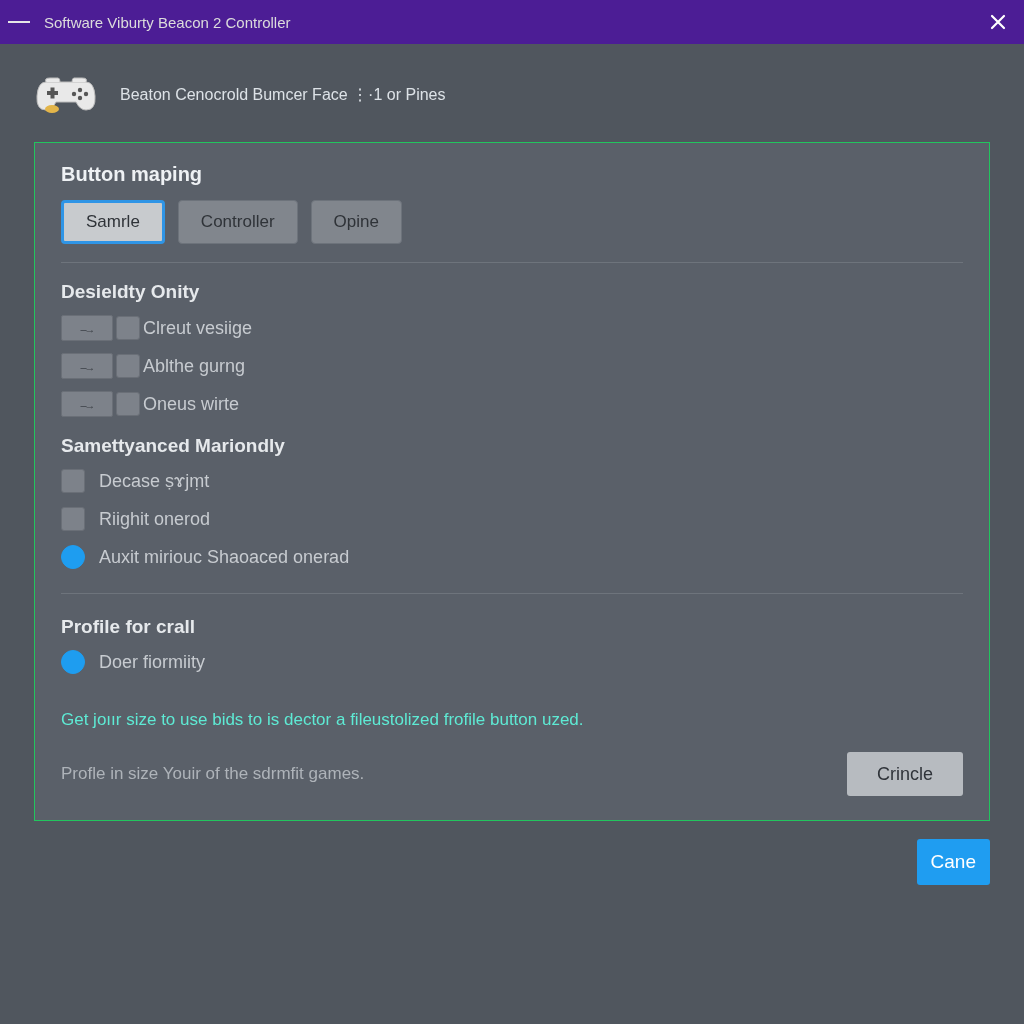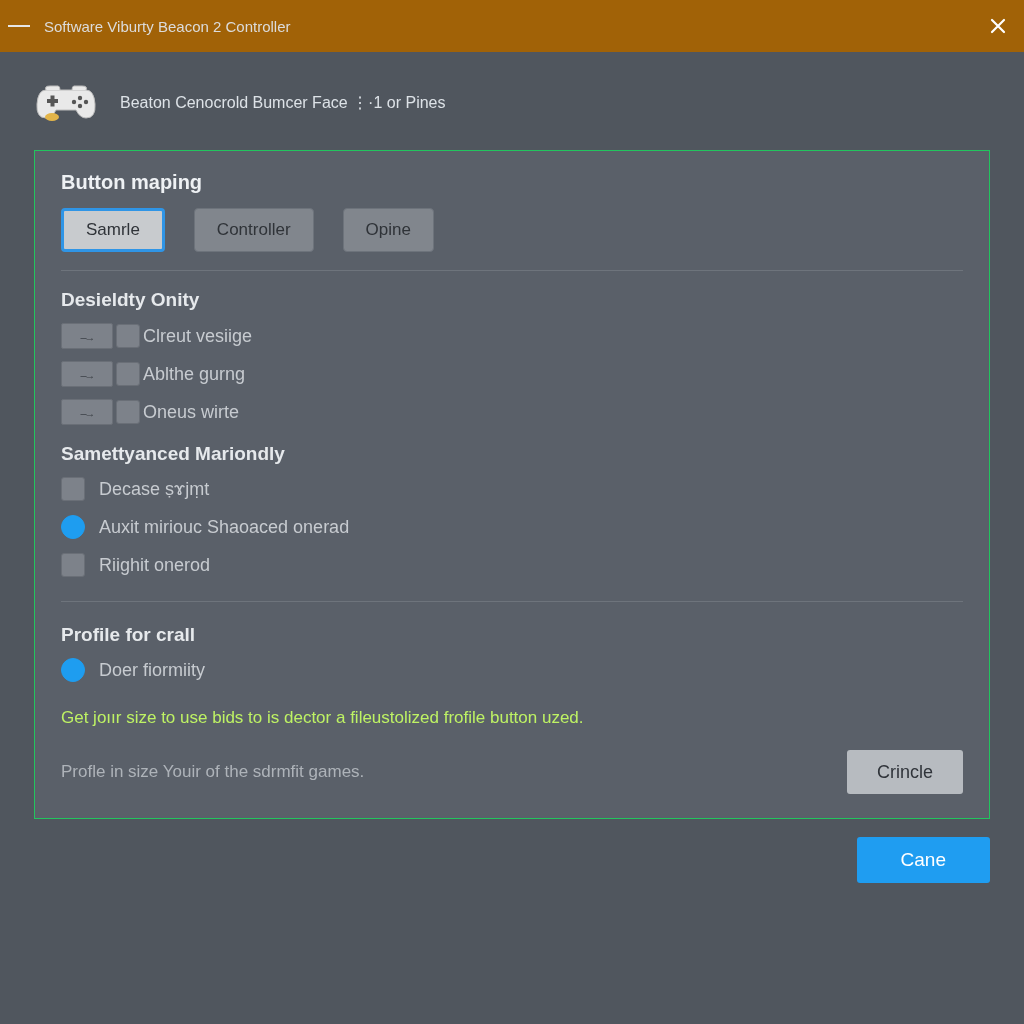--- a/index.html
+++ b/index.html
@@ -1,45 +1,45 @@
 <!DOCTYPE html>
 <html><head>
 <meta charset="utf-8">
 <style>
   * { box-sizing: border-box; margin: 0; padding: 0; }
   html, body { width: 1024px; height: 1024px; font-family: "Segoe UI", Arial, sans-serif; background:#50565e; overflow:hidden; }
   .window { width:1024px; height:1024px; background:#50565e; display:flex; flex-direction:column; }
-  .titlebar { height:52px; background:#a16207; color:#e6e6e6; display:flex; align-items:center; padding:0 8px; font-size:15px; }
+  .titlebar { height:44px; background:#4c1d95; color:#e6e6e6; display:flex; align-items:center; padding:0 8px; font-size:15px; }
   .titlebar .menu-icon { width:22px; height:2px; background:#e6e6e6; margin-right:14px; position:relative; }
   .titlebar .title-text { flex:1; color:#dcdcdc; font-size:15px; }
   .titlebar .close { width:36px; height:36px; display:flex; align-items:center; justify-content:center; color:#fff; font-size:18px; cursor:pointer; }
   .header { display:flex; align-items:center; padding:24px 34px 22px 34px; gap:22px; }
   .header .heading-text { color:#dde2e7; font-size:16px; }
   .panel { margin:0 34px 0 34px; background:#5a6069; border:1px solid #22c55e; padding:20px 26px 24px 26px; }
   .section-title { color:#eef1f4; font-size:20px; font-weight:600; margin-bottom:14px; }
   .section-title.sub { font-size:19px; font-weight:600; margin-top:4px; margin-bottom:12px; color:#e6e9ec; }
-  .tabs { display:flex; gap:29px; margin-bottom:18px; }
+  .tabs { display:flex; gap:13px; margin-bottom:18px; }
   .tab { height:44px; padding:0 22px; background:#81868d; color:#2f3338; border:1px solid #6d737b; border-radius:4px; display:flex; align-items:center; font-size:17px; cursor:pointer; }
   .tab.active { background:#c8cbce; border:3px solid #2f95e6; color:#2f3338; font-weight:500; }
   .hr { height:1px; background:#6e747c; margin:6px 0 18px 0; }
   .hr2 { height:1px; background:#6e747c; margin:24px 0 22px 0; }
   .opt-row { display:flex; align-items:center; gap:3px; margin-bottom:12px; }
   .drag-chip { width:52px; height:26px; background:#7d828a; border:1px solid #6a6f77; display:flex; align-items:center; justify-content:center; color:#3a3e44; font-size:13px; border-radius:2px; }
   .checkbox { width:24px; height:24px; background:#7d828a; border:1px solid #6a6f77; border-radius:3px; cursor:pointer; }
   .opt-label { color:#c7cbd0; font-size:18px; }
   .opt-row2 { display:flex; align-items:center; gap:14px; margin-bottom:14px; }
   .radio { width:24px; height:24px; border-radius:50%; background:#7d828a; border:1px solid #6a6f77; cursor:pointer; position:relative; }
   .radio.blue { background:#1e9df0; border-color:#1e9df0; }
   .radio.yellow { background:#e8b93a; border-color:#cfa531; }
-  .help-text { color:#bef264; font-size:17px; margin-top:26px; }
+  .help-text { color:#5eead4; font-size:17px; margin-top:36px; }
   .bottom-row { display:flex; align-items:center; margin-top:22px; }
   .bottom-row .note { color:#aeb3b9; font-size:17px; flex:1; }
   .btn-secondary { background:#b7bbc0; color:#30343a; border:none; height:44px; padding:0 30px; font-size:18px; border-radius:3px; cursor:pointer; }
   .footer { display:flex; justify-content:flex-end; padding:18px 34px 0 34px; }
-  .btn-primary { background:#1f9df1; color:#fff; border:none; height:46px; padding:0 44px; font-size:19px; border-radius:3px; cursor:pointer; }
+  .btn-primary { background:#1f9df1; color:#fff; border:none; height:46px; padding:0 14px; font-size:19px; border-radius:3px; cursor:pointer; }
   .arrow-glyph::before { content:"–→"; letter-spacing:-2px; font-size:11px; color:#3a3e44; }
 </style>
 </head>
 <body>
 
 <div class="window">
 
   <div class="titlebar">
     <div class="menu-icon"></div>
     <div class="title-text">Software Viburty Beacon 2 Controller</div>
@@ -101,26 +101,26 @@
       <div class="checkbox"></div>
       <div class="opt-label">Oneus wirte</div>
     </div>
 
     <div class="section-title sub" style="margin-top:18px;">Samettyanced Mariondly</div>
     <div class="opt-row2">
       <div class="checkbox"></div>
       <div class="opt-label">Decase ṣɤjṃt</div>
     </div>
     <div class="opt-row2">
+      <div class="checkbox"></div>
+      <div class="opt-label">Riighit onerod</div>
+    </div>
+    <div class="opt-row2">
       <div class="radio blue"></div>
       <div class="opt-label">Auxit miriouc Shaoaced onerad</div>
-    </div>
-    <div class="opt-row2">
-      <div class="checkbox"></div>
-      <div class="opt-label">Riighit onerod</div>
     </div>
 
     <div class="hr2"></div>
 
     <div class="section-title sub">Profile for crall</div>
     <div class="opt-row2">
       <div class="radio blue"></div>
       <div class="opt-label">Doer fiormiity</div>
     </div>
 

